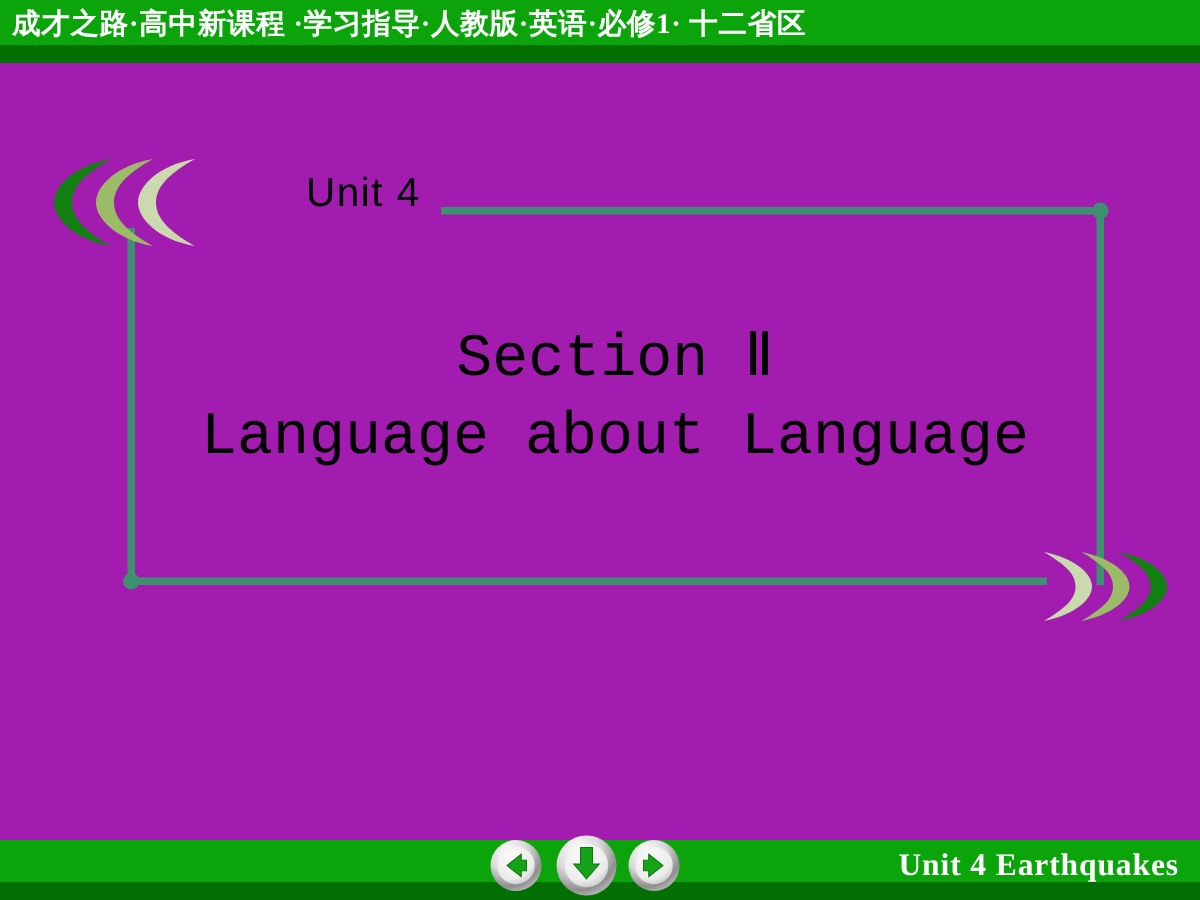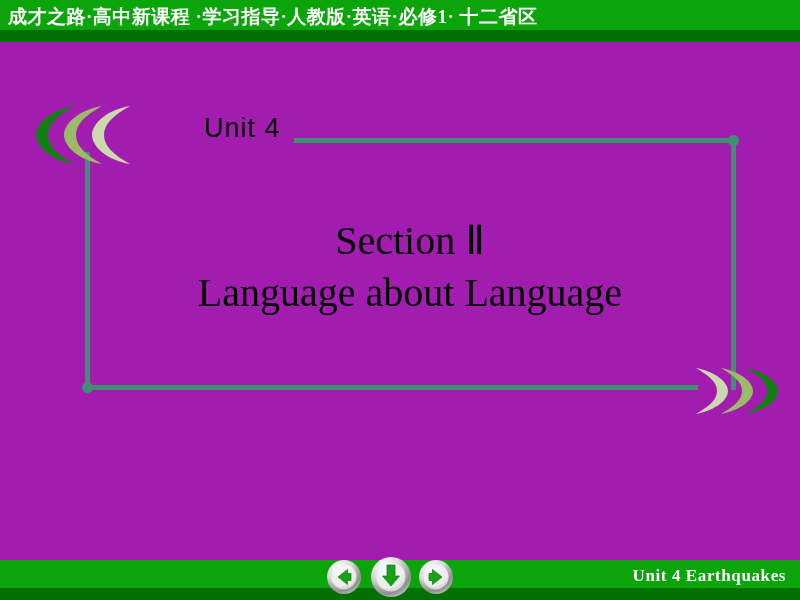--- a/index.html
+++ b/index.html
@@ -101,21 +101,21 @@
   
   .section-block {
     position: absolute;
     left: 90px;
     top: 215px;
     width: 640px;
     text-align: center;
     z-index: 6;
   }
   .section-line {
-    font-family: Liberation Serif, serif;
+    font-family: Liberation Mono, monospace;
     font-size: 40px;
     color: #000000;
     line-height: 1.30;
     white-space: nowrap;
   }
 
   
   .bottom-banner {
     position: absolute;
     left: 0; top: 560px;
@@ -134,21 +134,21 @@
   }
   .bottom-banner-text {
     position: absolute;
     right: 14px;
     top: 563px;
     height: 26px;
     line-height: 26px;
     color: #ffffff;
     font-family: "Liberation Serif", "DejaVu Serif", serif;
     font-weight: bold;
-    font-size: 17px;
+    font-size: 21px;
     letter-spacing: 0.6px;
     white-space: nowrap;
     z-index: 6;
     margin-left: 44px;
   }
 
   
   .navbtns {
     position: absolute;
     left: 326px;

